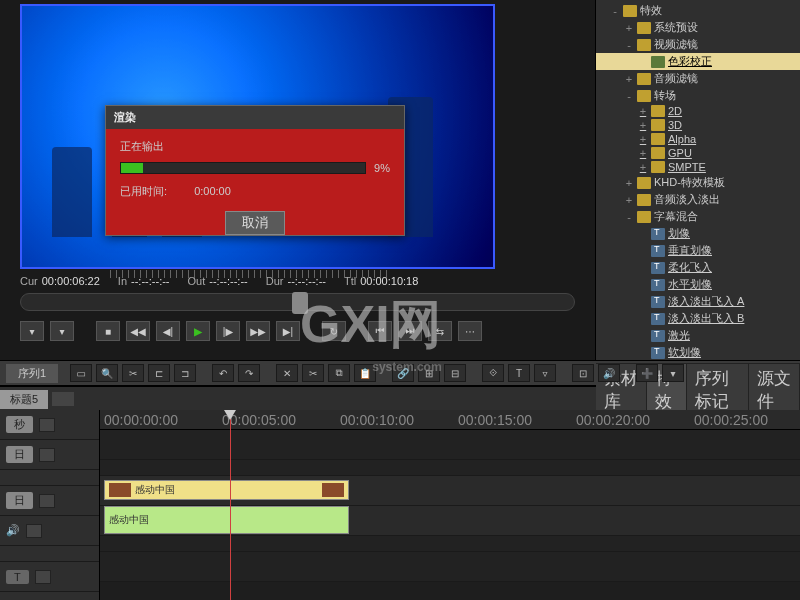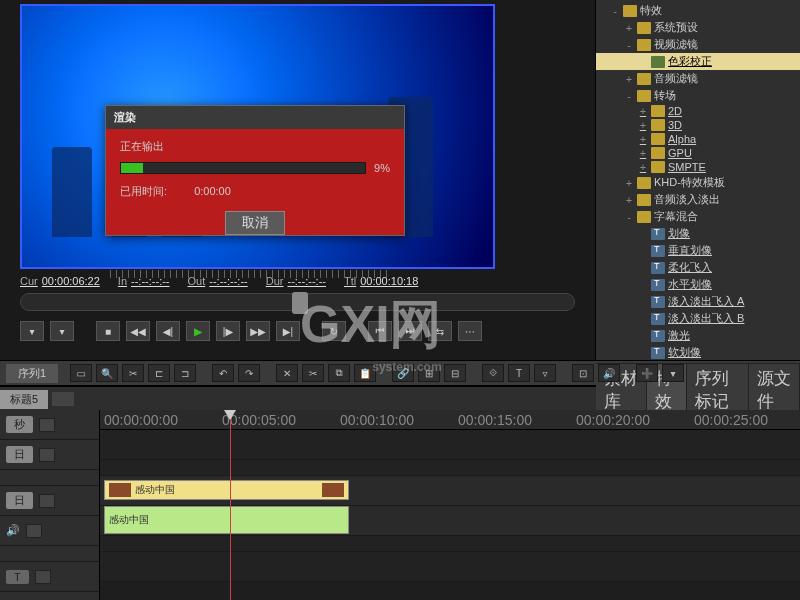--- a/index.html
+++ b/index.html
@@ -18,21 +18,21 @@
 .dlg-title { background:#3a3a3a; padding:4px 8px; font-weight:bold; color:#eee; }
 .dlg-body { padding:10px 14px 0; }
 .dlg-body .status { margin-bottom:8px; }
 .progress-row { display:flex; align-items:center; gap:8px; margin-bottom:10px; }
 .progress-bar { flex:1; height:12px; background:#2a2a2a; border:1px solid #1a1a1a; position:relative; }
 .progress-fill { height:100%; width:9%; background:#3ac020; }
 .time-row { margin-bottom:12px; }
 .time-row span:first-child { margin-right:24px; }
 .cancel-btn { display:block; margin:0 auto; padding:2px 16px; background:#5a5a5a; border:1px solid #888; color:#ddd; cursor:pointer; }
 .ruler-mini { position:absolute; left:110px; top:270px; width:280px; height:8px; background:repeating-linear-gradient(90deg,#666 0,#666 1px,transparent 1px,transparent 6px); }
-.tc-row { display:flex; gap:18px; padding:6px 0 0 0; font-size:11px; color:#ddd;text-decoration:underline; }
+.tc-row { display:flex; gap:18px; padding:6px 0 0 0; font-size:11px; color:#ddd; }
 .tc-row .lbl { color:#aaa; margin-right:4px; }
 .scrub { margin:6px 0; height:18px; background:#2a2a2a; border:1px solid #444; position:relative; border-radius:9px; }
 .scrub-handle { position:absolute; left:49%; top:-2px; width:16px; height:22px; background:#888; border-radius:3px; }
 .transport { display:flex; gap:6px; padding:4px 0; align-items:center; }
 .tbtn { width:24px; height:20px; background:#3a3a3a; border:1px solid #555; color:#ccc; display:flex; align-items:center; justify-content:center; font-size:10px; cursor:pointer; }
 .tbtn.play { color:#3ac020; font-weight:bold; }
 .tgap { width:10px; }
 .watermark { position:absolute; left:300px; top:290px; font-size:52px; color:rgba(200,200,200,.6); font-weight:bold; pointer-events:none; }
 .watermark small { font-size:12px; display:block; text-align:right; color:rgba(200,200,200,.4); }
 .side-panel { flex:1; background:#2f2f2f; border-left:1px solid #000; }

